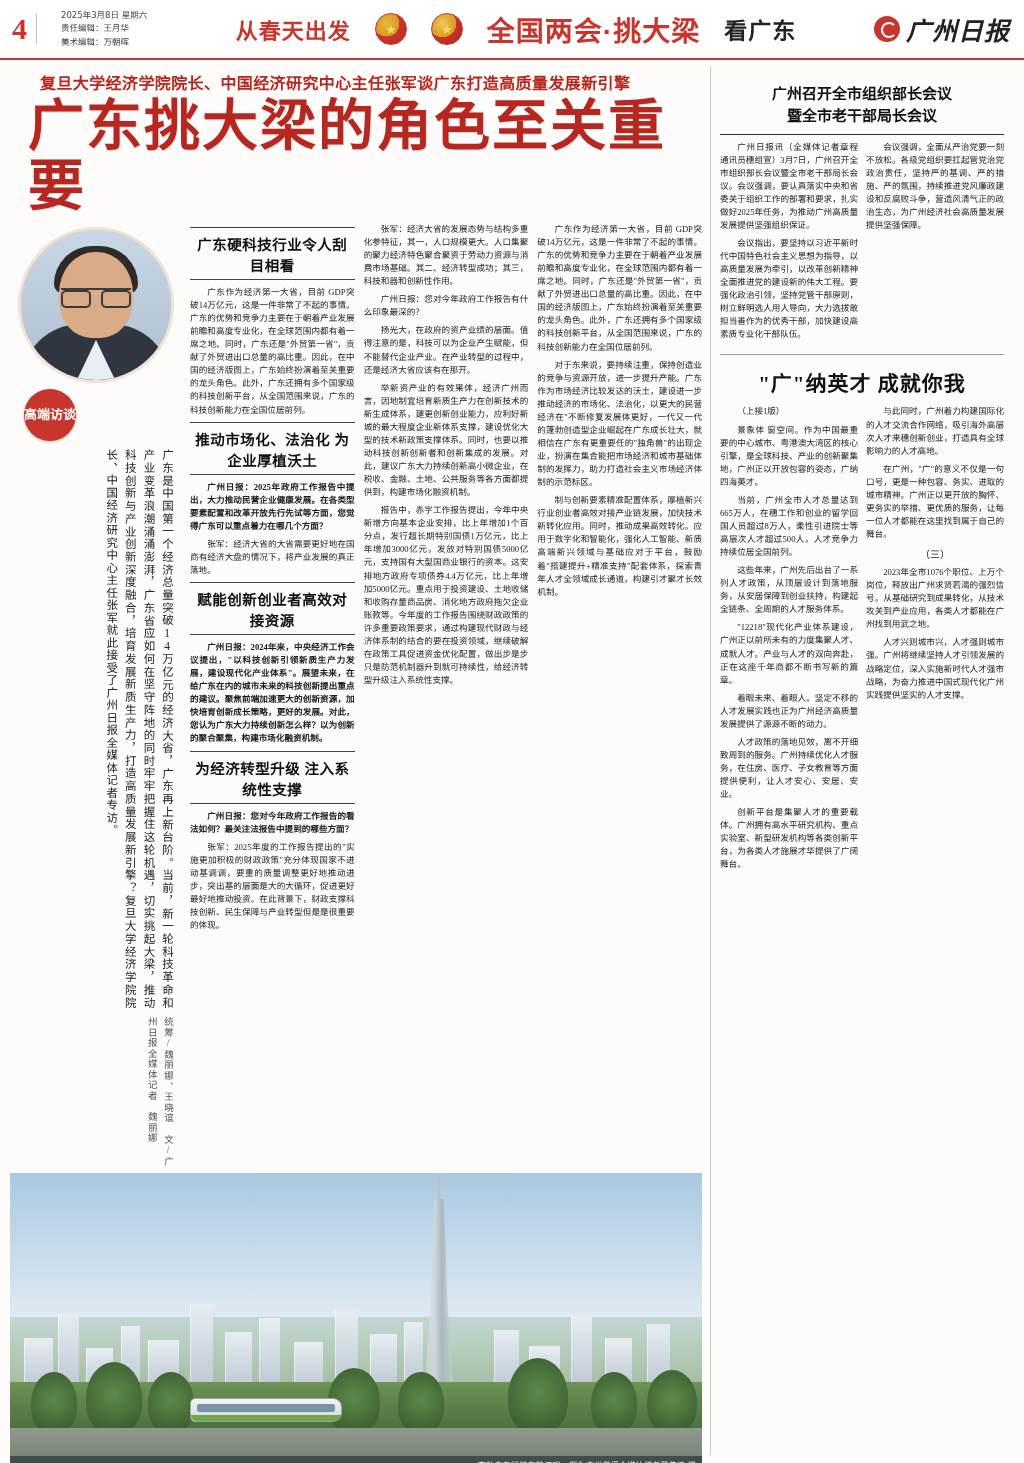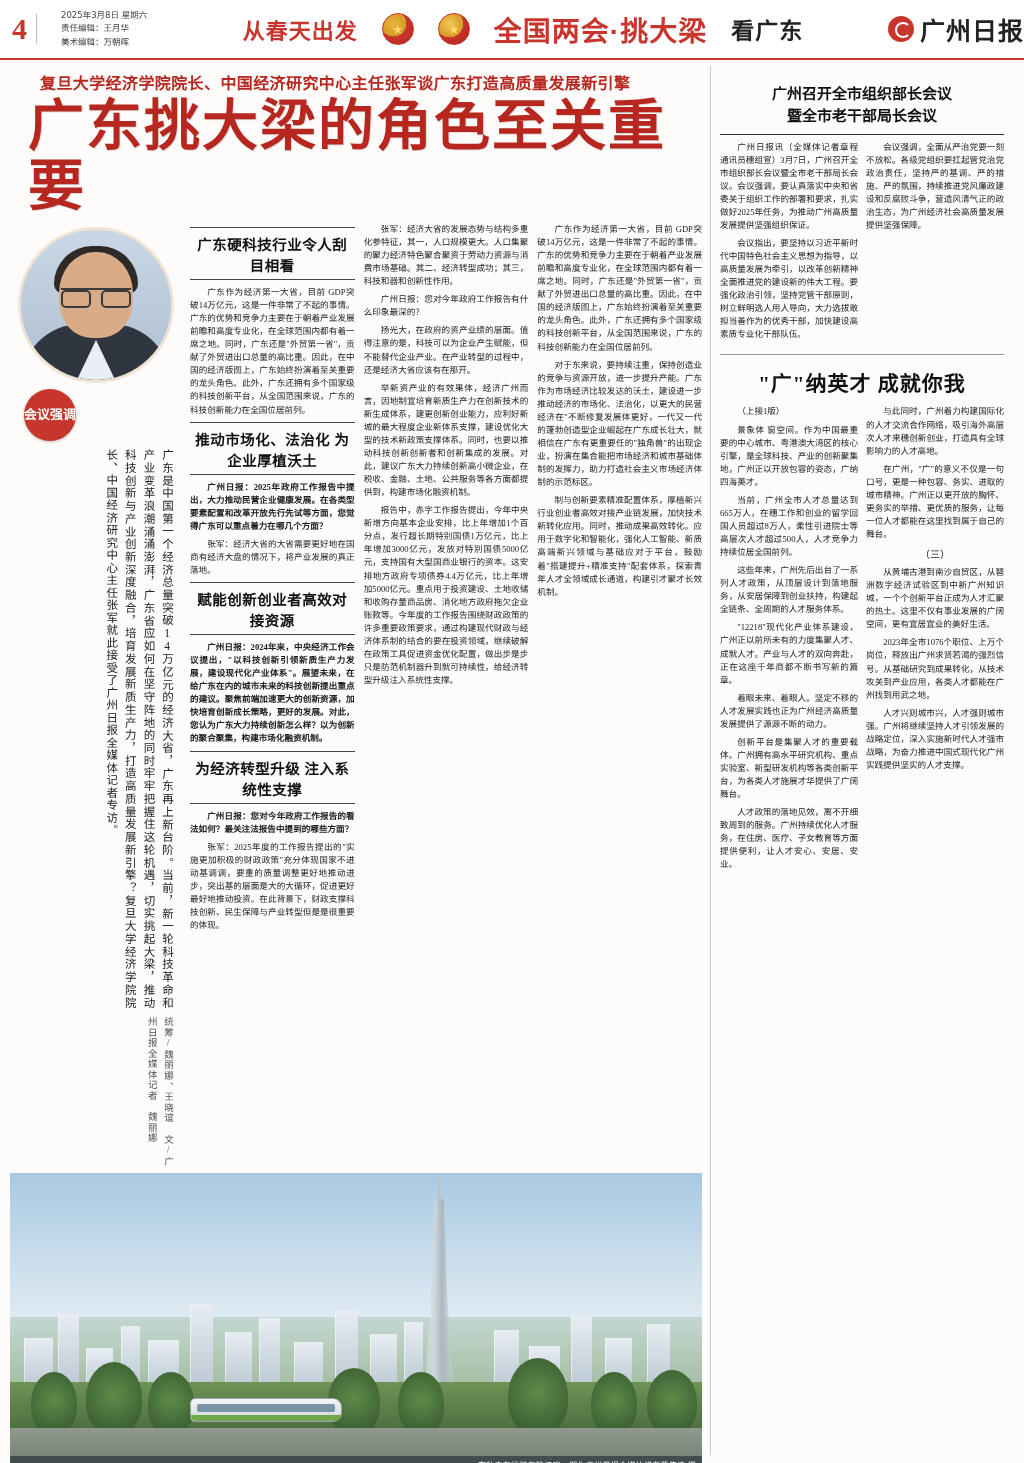--- a/index.html
+++ b/index.html
@@ -97,21 +97,23 @@
     font-size: 23px;
     font-weight: bold;
     color: #222;
     letter-spacing: 1px;
   }
   .masthead-right {
     width: 210px;
     display: flex;
     align-items: center;
     justify-content: flex-end;
+    padding-right: 14px;
     gap: 6px;
+    font-style: italic;
   }
   .logo-mark {
     width: 26px; height: 26px;
     border-radius: 50%;
     background: #c8352c;
     position: relative;
     flex: none;
   }
   .logo-mark::after {
     content: "";
@@ -427,21 +429,21 @@
       <div class="main-area">
 
         <div class="interview-col">
           <div class="portrait-frame">
             <div class="shoulders"></div>
             <div class="shirt"></div>
             <div class="hair"></div>
             <div class="face"></div>
             <div class="glasses"></div>
           </div>
-          <div class="badge-round">会议强调</div>
+          <div class="badge-round">高端访谈</div>
           <div class="vtext-wrap">
             <div class="vtext">广东是中国第一个经济总量突破14万亿元的经济大省，广东再上新台阶。当前，新一轮科技革命和产业变革浪潮涌涌澎湃，广东省应如何在坚守阵地的同时牢牢把握住这轮机遇，切实挑起大梁，推动科技创新与产业创新深度融合，培育发展新质生产力，打造高质量发展新引擎？复旦大学经济学院院长、中国经济研究中心主任张军就此接受了广州日报全媒体记者专访。</div>
           </div>
           <div class="vtext-wrap">
             <div class="vtext small">统筹/魏丽娜、王晓谊
 文/广州日报全媒体记者 魏丽娜</div>
           </div>
         </div>
 
         <div class="text-cols">
@@ -541,28 +543,27 @@
 
       <div class="r-title-big">"广"纳英才 成就你我</div>
       <div class="r-cols">
         <div class="r-col">
           <p class="body">（上接1版）</p>
           <p class="body">景象体 窗空间。作为中国最重要的中心城市、粤港澳大湾区的核心引擎，是全球科技、产业的创新聚集地，广州正以开放包容的姿态，广纳四海英才。</p>
           <p class="body">当前，广州全市人才总量达到665万人，在穗工作和创业的留学回国人员超过8万人，柔性引进院士等高层次人才超过500人，人才竞争力持续位居全国前列。</p>
           <p class="body">这些年来，广州先后出台了一系列人才政策，从顶层设计到落地服务，从安居保障到创业扶持，构建起全链条、全周期的人才服务体系。</p>
           <p class="body">"12218"现代化产业体系建设，广州正以前所未有的力度集聚人才、成就人才。产业与人才的双向奔赴，正在这座千年商都不断书写新的篇章。</p>
           <p class="body">着眼未来、着眼人。坚定不移的人才发展实践也正为广州经济高质量发展提供了源源不断的动力。</p>
+          <p class="body">人才政策的落地见效，离不开细致周到的服务。广州持续优化人才服务，在住房、医疗、子女教育等方面提供便利，让人才安心、安居、安业。</p>
           <p class="body">创新平台是集聚人才的重要载体。广州拥有高水平研究机构、重点实验室、新型研发机构等各类创新平台，为各类人才施展才华提供了广阔舞台。</p>
-          <p class="body">人才政策的落地见效，离不开细致周到的服务。广州持续优化人才服务，在住房、医疗、子女教育等方面提供便利，让人才安心、安居、安业。</p>
         </div>
         <div class="r-col">
           <p class="body">与此同时，广州着力构建国际化的人才交流合作网络，吸引海外高层次人才来穗创新创业，打造具有全球影响力的人才高地。</p>
           <p class="body">在广州，"广"的意义不仅是一句口号，更是一种包容、务实、进取的城市精神。广州正以更开放的胸怀、更务实的举措、更优质的服务，让每一位人才都能在这里找到属于自己的舞台。</p>
           <div class="sec-num">（三）</div>
-          <p class="body">从黄埔古港到南沙自贸区，从琶洲数字经济试验区到中新广州知识城，一个个创新平台正成为人才汇聚的热土。这里不仅有事业发展的广阔空间，更有宜居宜业的美好生活。</p>
           <p class="body">2023年全市1076个职位、上万个岗位，释放出广州求贤若渴的强烈信号。从基础研究到成果转化，从技术攻关到产业应用，各类人才都能在广州找到用武之地。</p>
           <p class="body">人才兴则城市兴，人才强则城市强。广州将继续坚持人才引领发展的战略定位，深入实施新时代人才强市战略，为奋力推进中国式现代化广州实践提供坚实的人才支撑。</p>
         </div>
       </div>
 
     </div>
   </div>
 </div>
 
 </body></html>

